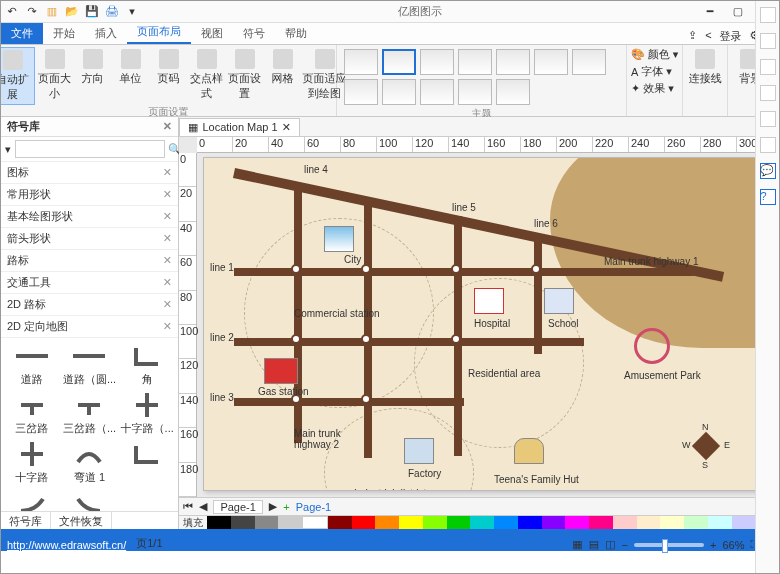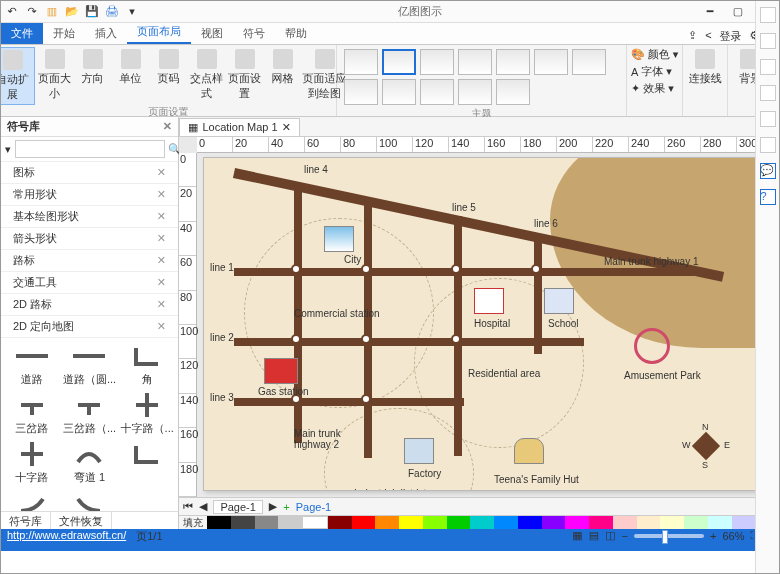--- a/index.html
+++ b/index.html
@@ -27,21 +27,21 @@
 .theme-row{display:flex;flex-wrap:wrap;width:280px}
 .side-right-group{display:flex;flex-direction:column;gap:2px;font-size:10px;padding:2px 4px;border-right:1px solid #ddd}
 .side-right-group .line{display:flex;align-items:center;gap:3px}
 .main{display:flex;height:412px}
 .left{width:178px;border-right:1px solid #c9c9c9;display:flex;flex-direction:column;background:#fff}
 .panel-h{height:20px;display:flex;align-items:center;justify-content:space-between;padding:0 6px;background:#fdfdfd;border-bottom:1px solid #ddd;font-weight:bold;color:#444}
 .panel-h .close{color:#888}
 .search{display:flex;align-items:center;padding:3px 4px;border-bottom:1px solid #eee;gap:4px}
 .search input{flex:1;border:1px solid #ccc;height:18px;padding:0 3px}
 .search .mag{color:#1e6fd6}
-.cat{display:flex;align-items:center;justify-content:space-between;padding:3px 12px;border-bottom:1px solid #eee;color:#1e6fd6}
+.cat{display:flex;align-items:center;justify-content:space-between;padding:3px 6px;border-bottom:1px solid #eee;color:#1e6fd6}
 .cat .x{color:#999}
 .shapes{flex:1;overflow:auto;padding:4px;display:grid;grid-template-columns:repeat(3,1fr);gap:4px;font-size:10px;color:#555}
 .shp{display:flex;flex-direction:column;align-items:center;gap:2px}
 .shp .g{width:40px;height:28px;display:flex;align-items:center;justify-content:center}
 .shp svg{stroke:#5a5a5a;stroke-width:4;fill:none}
 .botTabs{display:flex;border-top:1px solid #ddd;height:18px;font-size:10px}
 .botTabs div{padding:2px 8px;border-right:1px solid #ddd}
 .canvas-wrap{flex:1;display:flex;flex-direction:column;position:relative}
 .doc-tab{height:20px;display:flex;align-items:center;background:#f5f5f5;border-bottom:1px solid #ccc}
 .doc-tab .t{background:#fff;border:1px solid #c9c9c9;border-bottom:none;padding:2px 8px;color:#e06a00;display:flex;align-items:center;gap:4px}
@@ -57,21 +57,21 @@
 .road.v{width:8px}
 .node{position:absolute;width:10px;height:10px;background:#fff;border:2px solid #6b4229;border-radius:50%}
 .lbl{position:absolute;font-size:10px;color:#333;white-space:nowrap}
 .circle{position:absolute;border:1px dashed #bfae8e;border-radius:50%}
 .bld{position:absolute;width:30px;height:26px;border:1px solid #888;background:#eef}
 .rt{position:absolute;right:0;top:0;width:24px;bottom:0;background:#fafafa;border-left:1px solid #ddd;display:flex;flex-direction:column;align-items:center;gap:10px;padding-top:6px}
 .rt span{width:16px;height:16px;border:1px solid #ccc;background:#fff}
 .pageBar{height:18px;background:#f5f5f5;border-top:1px solid #ccc;display:flex;align-items:center;font-size:10px;gap:6px;padding:0 4px}
 .colorbar{height:14px;display:flex;border-top:1px solid #ccc}
 .colorbar i{flex:1}
-.status{height:22px;background:#1e6fd6;color:#fff;display:flex;align-items:flex-start;padding:0 6px;font-size:10px;gap:10px}
+.status{height:22px;background:#1e6fd6;color:#fff;display:flex;align-items:flex-end;padding:0 6px;font-size:10px;gap:10px}
 .status a{color:#fff;text-decoration:underline}
 .status .r{margin-left:auto;display:flex;align-items:center;gap:6px}
 .slider{width:70px;height:4px;background:#a8c6ee;position:relative;border-radius:2px}
 .slider::after{content:"";position:absolute;left:40%;top:-4px;width:4px;height:12px;background:#fff;border:1px solid #6aa0e0}
 </style>
 </head>
 <body>
 
 <div class="titlebar">
   <div class="qat">

